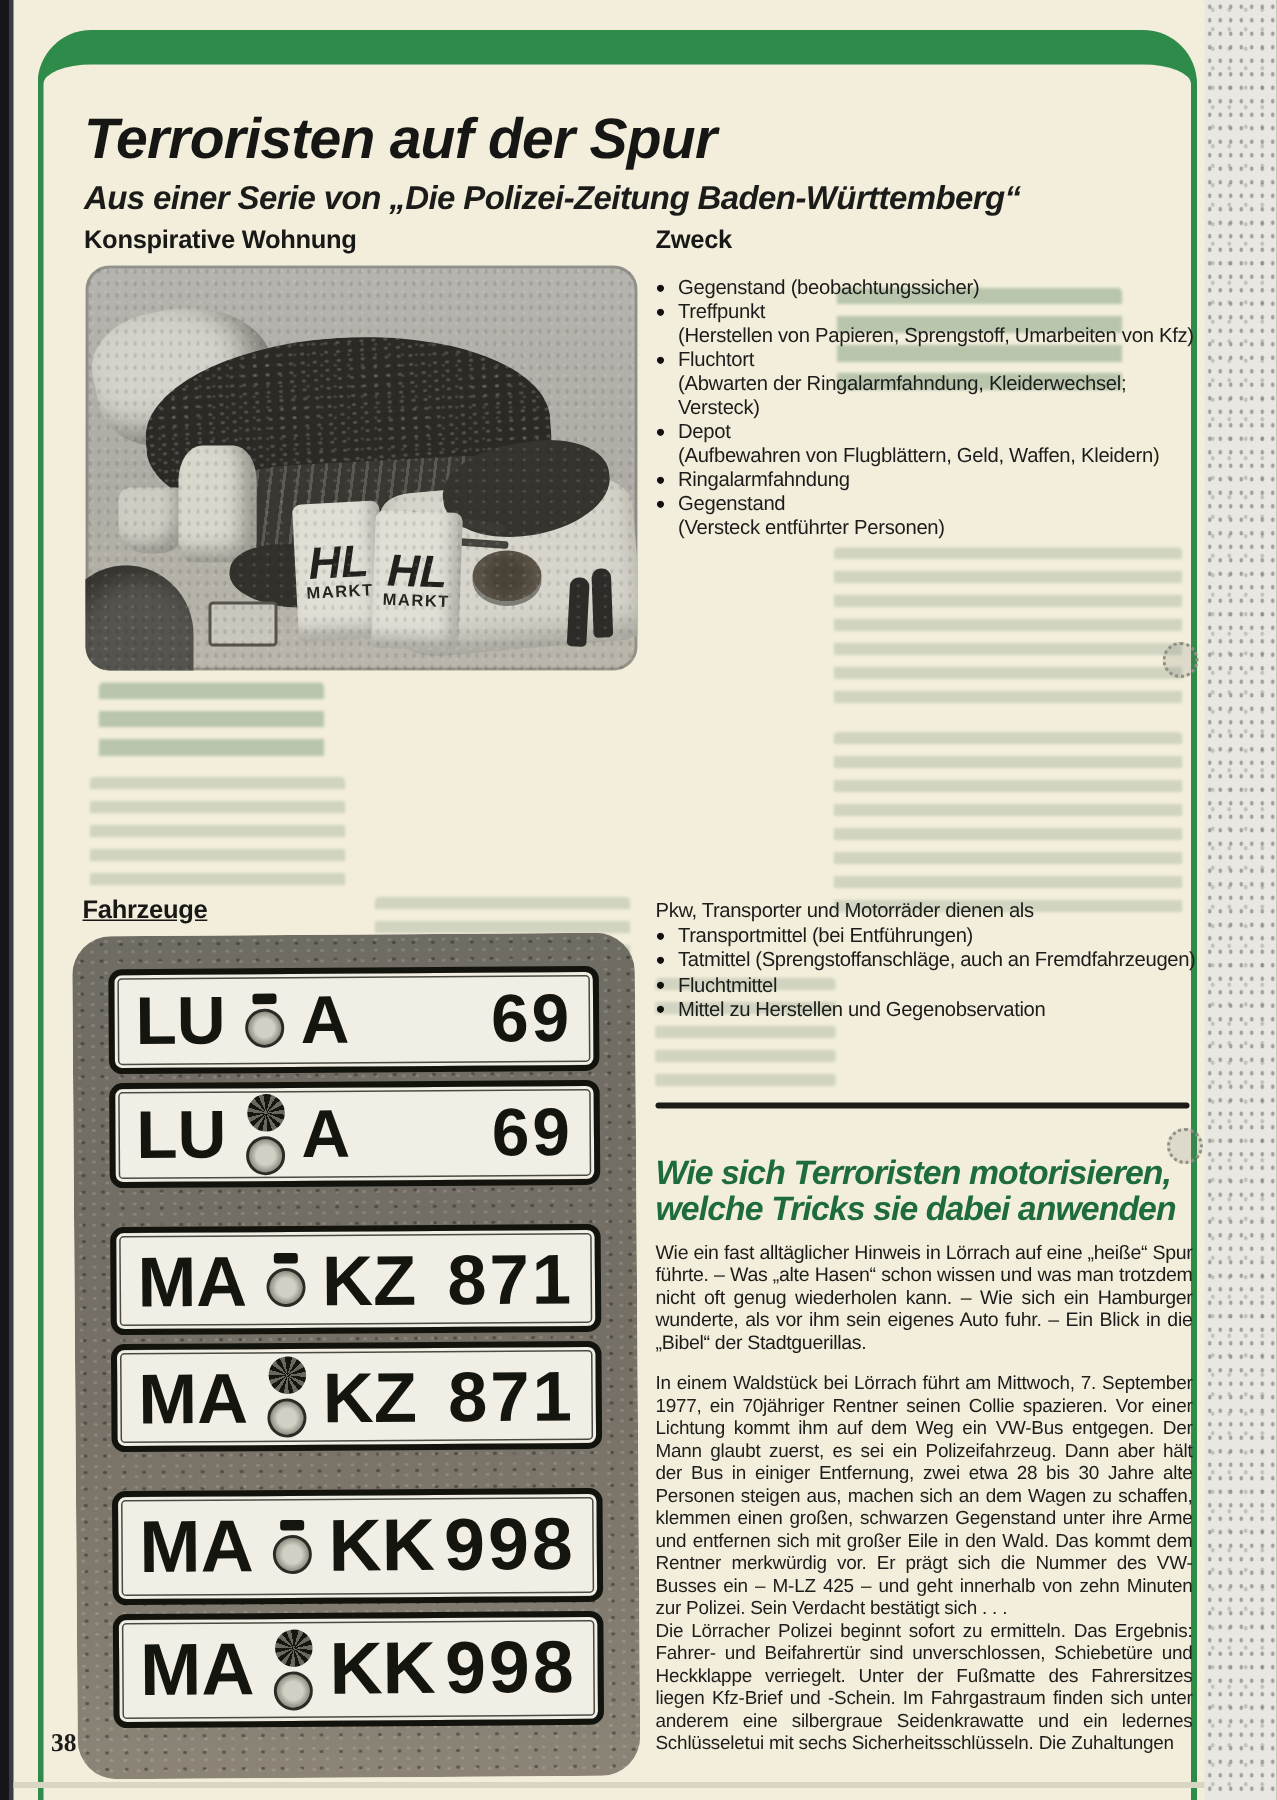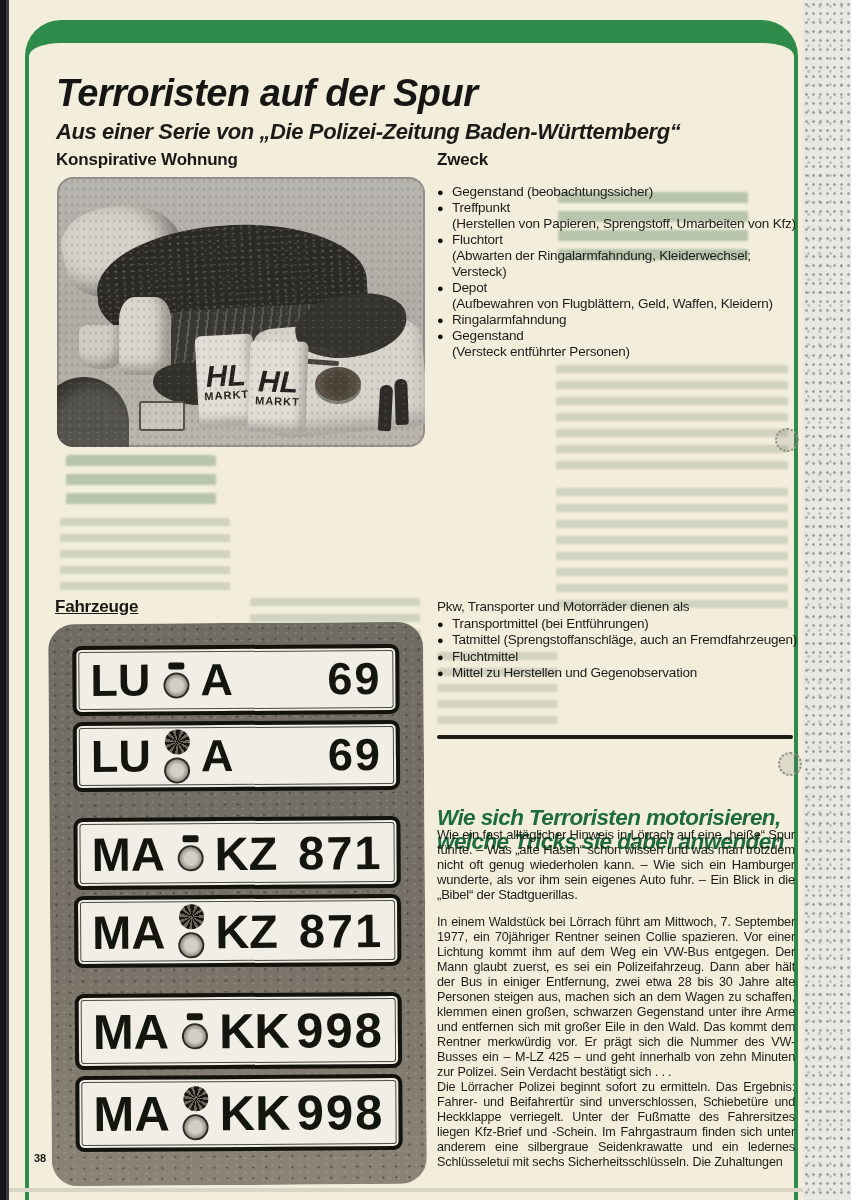--- a/index.html
+++ b/index.html
@@ -102,33 +102,33 @@
   .sep{display:flex;flex-direction:column;align-items:center;justify-content:center;gap:3px;
        width:36px;flex:0 0 36px;margin-left:8px;}
   .dash{width:16px;height:7px;background:#15150f;border-radius:2px;}
   .seal-ring{width:22px;height:22px;border-radius:50%;border:2px solid #2b2b25;
              background:radial-gradient(circle,#d2cfc5 40%,#918e83 70%,#5a584f 100%);}
   .seal-burst{width:25px;height:25px;border-radius:50%;
               background:repeating-conic-gradient(#17150f 0 16deg,#6a675e 16deg 32deg);}
   
   .divider{position:absolute;left:437px;top:735px;width:356px;height:4px;background:#1b1b18;border-radius:2px;}
   .art-h{position:absolute;left:437px;top:770px;width:370px;font-size:22.5px;font-weight:bold;
-         font-style:italic;line-height:24px;letter-spacing:-0.6px;color:#1e6b3d;margin-top:36px;}
+         font-style:italic;line-height:24px;letter-spacing:-0.6px;color:#1e6b3d;}
   .lead{position:absolute;left:437px;top:827px;width:358px;font-size:13px;line-height:15px;
         letter-spacing:-0.2px;color:#1b1b19;text-align:justify;}
   .body-copy{position:absolute;left:437px;top:915px;width:358px;font-size:12.6px;line-height:15px;
              letter-spacing:-0.15px;color:#1d1d1b;text-align:justify;}
   .body-copy p{margin:0;}
   
   .ghost{position:absolute;filter:blur(1px);border-radius:3px;}
   .ghost-lines{background:repeating-linear-gradient(180deg,rgba(130,150,128,.30) 0 8px,transparent 8px 16px);}
   .ghost-head{background:repeating-linear-gradient(180deg,rgba(90,130,96,.38) 0 11px,transparent 11px 19px);}
   .dot-artifact{position:absolute;width:20px;height:20px;border-radius:50%;border:2px dotted #8f8f86;
                 background:rgba(110,110,102,.15);}
-  .page-num{position:absolute;left:34px;top:1152px;font-size:11px;font-weight:bold;color:#1c1c1a;}
+  .page-num{position:absolute;left:34px;top:1152px;font-size:17px;font-weight:bold;color:#1c1c1a;font-family:Liberation Serif, serif;}
 </style>
 </head>
 <body>
 
 <div class="stage">
 
   <div class="edge-left"></div>
   <div class="scan-strip"></div>
   <div class="green-frame"></div>
   <div class="paper-bottom"></div>

